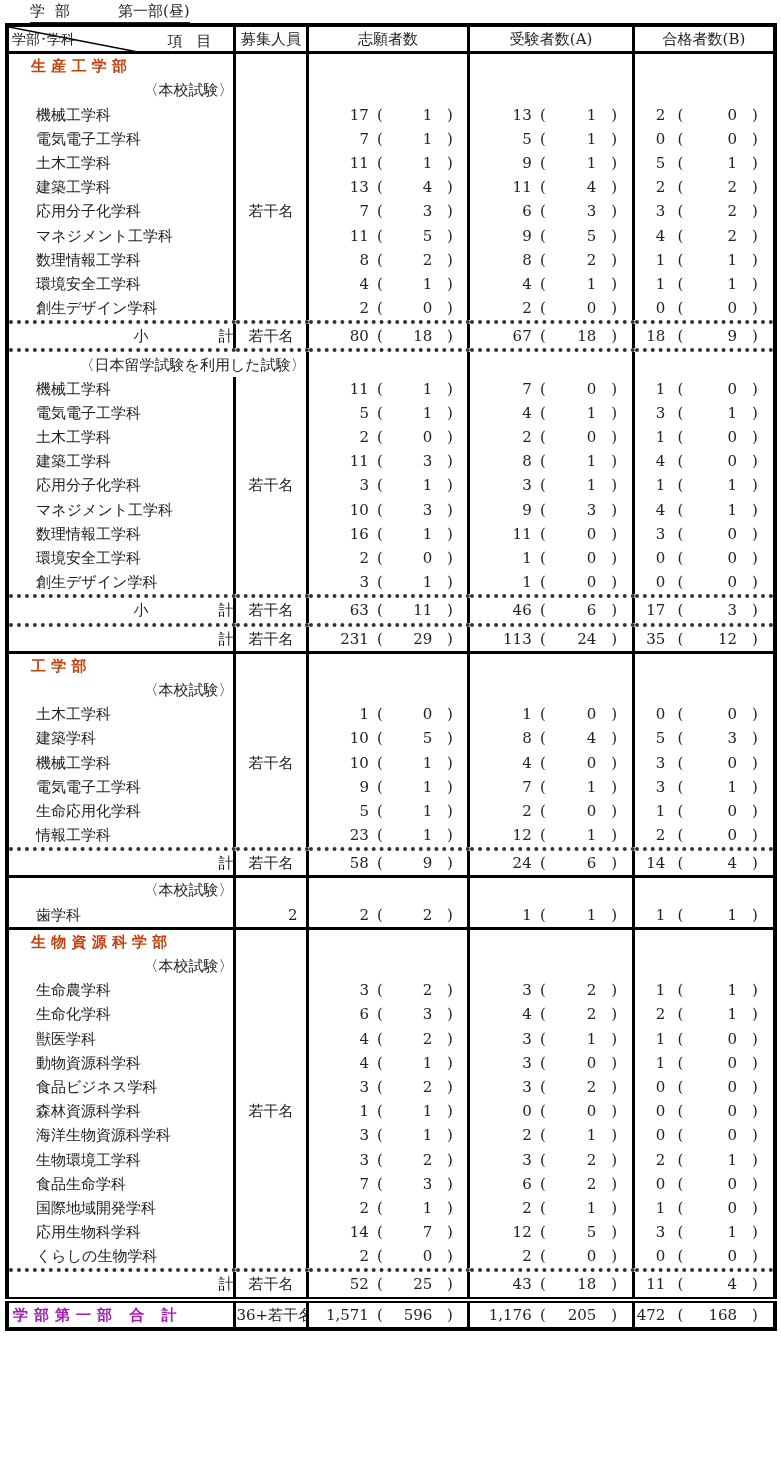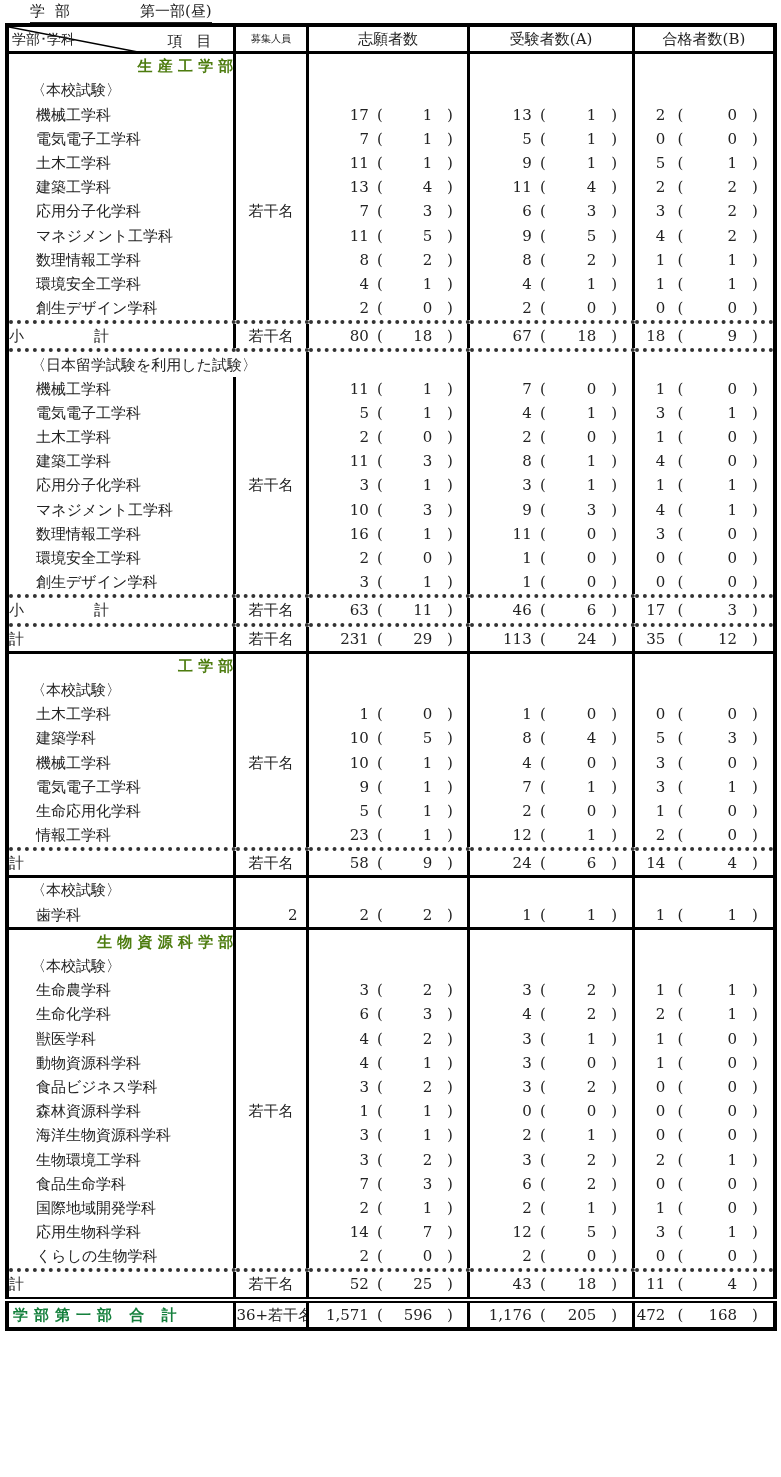--- a/index.html
+++ b/index.html
@@ -1,59 +1,59 @@
 <!DOCTYPE html>
 <html><head>
 <meta charset="utf-8">
 <style>
   html, body { margin: 0; padding: 0; background: #ffffff; }
   body { width: 781px; height: 1477px; position: relative; overflow: hidden;
          font-family: "DejaVu Serif", "Liberation Serif", serif; color: #222; }
   .caption { position: absolute; left: 30px; top: 0px; height: 22px; font-size: 15px; line-height: 22px;
              border-bottom: 1px solid #222; white-space: nowrap; }
   .caption .c1 { letter-spacing: 10px; }
-  .caption .c2 { margin-left: 60px; }
+  .caption .c2 { margin-left: 38px; }
   table.main { position: absolute; left: 5px; top: 23px; width: 772px; border-collapse: collapse;
                table-layout: fixed; border: 4px solid #000; }
   table.main td { padding: 0; height: 24.2px; font-size: 15px; line-height: 24px; white-space: nowrap; overflow: hidden; }
   col.c-name { width: 227px; }
   col.c-quota { width: 72px; }
   col.c-grp { width: 161px; }
   col.c-grp2 { width: 164px; }
   col.c-grp3 { width: 141px; }
   .vb { border-left: 3px solid #000; }
   .hdr td { height: 44px; border-bottom: 3px solid #000; text-align: center; font-size: 16px; }
-  .hdr .quota-h { font-size: 10px; }
+  .hdr .quota-h { font-size: 15px; }
   .diag { position: relative; }
   .diag svg { position: absolute; left: 0; top: 0; }
   .diag .item { position: absolute; right: 8px; top: 2px; font-size: 15px; letter-spacing: 14px; }
   .diag .dept { position: absolute; left: 3px; bottom: 0px; font-size: 14px; }
   .dept-title { font-family: "DejaVu Sans", "Liberation Sans", sans-serif; font-weight: bold; font-size: 16px;
-                padding-left: 22px !important; color: #4d7c0f; text-align: right; }
-  .sub-title { padding-left: 22px !important; }
+                padding-left: 22px !important; color: #c2410c; }
+  .sub-title { padding-left: 22px !important; text-align: right; }
   .row-name { padding-left: 27px !important; }
   .num { display: flex; width: 100%; }
   .num .a { width: 38%; text-align: right; }
   .num .lp { width: 14%; text-align: center; }
   .num .b { width: 26%; text-align: right; }
   .num .rp { width: 22%; text-align: center; }
   .num.g3 .a { width: 22%; }
   .num.g3 .lp { width: 22%; }
   .num.g3 .b { width: 30%; }
   .num.g3 .rp { width: 26%; }
   .quota { text-align: center; }
   .quota-r { text-align: right; padding-right: 8px !important; }
   .dashed-top td { border-top: 4px dotted #333; }
   .dashed-bot td { border-bottom: 4px dotted #333; }
   .solid-bot td { border-bottom: 3px solid #000; }
   .double-top td { border-top: 6px double #000; }
-  .subtotal-label { text-align: left; letter-spacing: 0; }
+  .subtotal-label { text-align: right; letter-spacing: 0; }
   .subtotal-label span.s1 { margin-right: 70px; }
   .grand-label { font-family: "DejaVu Sans", "Liberation Sans", sans-serif; font-weight: bold; font-size: 17px;
-                 color: #15803d; padding-left: 4px !important; letter-spacing: 6px; }
+                 color: #a21caf; padding-left: 4px !important; letter-spacing: 6px; }
   .small-quota { font-size: 10px; text-align: left; }
 </style>
 </head>
 <body>
 
 <div class="caption">
   <span class="c1">学部</span><span class="c2">第一部(昼)</span>
 </div>
 
 <table class="main">

